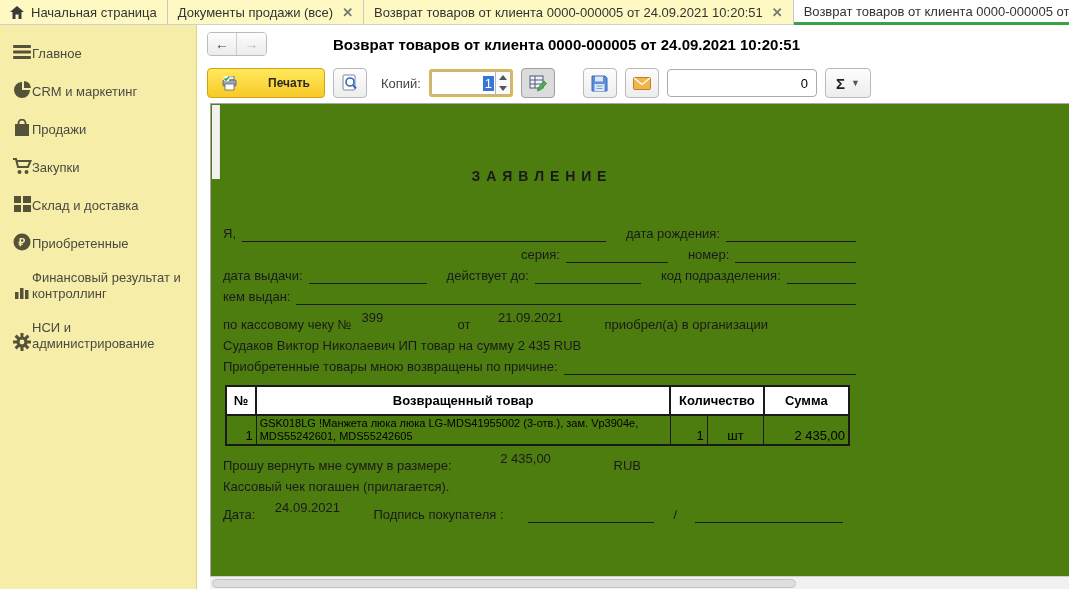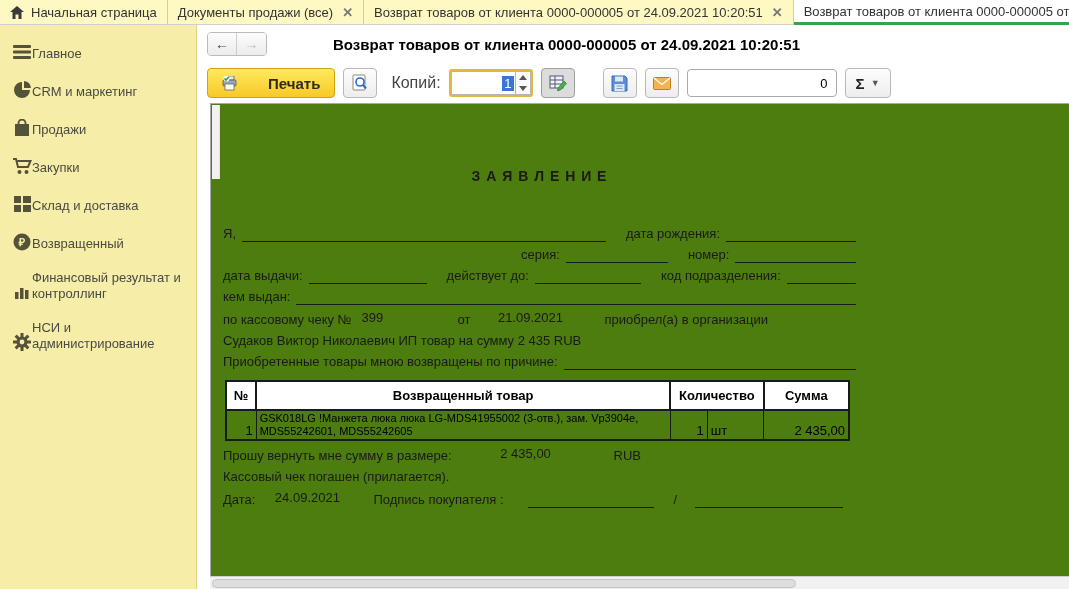--- a/index.html
+++ b/index.html
@@ -34,24 +34,24 @@
   .navbtn.back { color:#444; border-right:1px solid #ccc; }
   .navbtn.fwd { color:#b9b9b9; }
   .page-title { font-size:15px; font-weight:bold; color:#000; margin-left:66px; white-space:nowrap; }
 
   .toolbar { position:absolute; top:38px; left:0; right:0; height:40px;
              display:flex; align-items:center; gap:8px; padding-left:10px; }
   .tbtn { height:30px; display:flex; align-items:center; justify-content:center; gap:6px;
           border:1px solid #b9b9b9; border-radius:4px; background:linear-gradient(#fdfdfd,#ededed);
           cursor:pointer; }
   .btn-print { padding:0 14px; background:linear-gradient(#ffe95e,#f7c927); border:1px solid #cfa50a;
-               font-size:15px; font-weight:bold; color:#2e2a1d;gap:29px; }
+               font-size:12px; font-weight:bold; color:#2e2a1d;gap:29px; }
   .btn-sq { width:34px; }
   .btn-pressed { background:#dcdcdc; border:1px solid #9f9f9f; }
-  .tb-label { font-size:16px; color:#444; margin-left:6px; }
+  .tb-label { font-size:13px; color:#444; margin-left:6px; }
   .spinwrap { display:flex; align-items:center; border:2px solid #e0b93f; border-radius:3px; background:#fff; }
   .spinbox { width:64px; height:24px; display:flex; align-items:center; justify-content:flex-end;
              border:1px solid #b5b5b5; border-right:none; background:#fff; font-size:13px; padding-right:1px; }
   .spinbox .sel { background:#3875d6; color:#fff; padding:0 2px; }
   .spinner { width:16px; height:24px; border:1px solid #b5b5b5; display:flex; flex-direction:column; background:#fafafa; }
   .spin-up, .spin-dn { flex:1; display:flex; align-items:center; justify-content:center; cursor:pointer; }
   .spin-up::after { content:""; border-left:4px solid transparent; border-right:4px solid transparent; border-bottom:5px solid #555; }
   .spin-dn::after { content:""; border-left:4px solid transparent; border-right:4px solid transparent; border-top:5px solid #555; }
   .gap12 { width:12px; }
   .counter { width:150px; height:28px; border:1px solid #aaa; border-radius:4px; text-align:right;
@@ -60,33 +60,33 @@
   .btn-sigma .dd { font-size:9px; color:#555; }
 
   
   .docarea { position:absolute; top:78px; left:13px; right:0; bottom:13px; background:#4d7c0f;
              border-top:1px solid #a9a9a9; border-left:1px solid #a9a9a9; overflow:hidden; }
   .docstrip { position:absolute; top:1px; left:1px; width:8px; height:74px; background:#f2f2f2; border-right:1px solid #e4e4e4; }
   .form { position:absolute; top:0; left:12px; width:633px; font-size:13px; color:#1a1a1a; }
   .doc-heading { margin-top:64px; text-align:center; font-weight:bold; font-size:14px; letter-spacing:1px; }
   .dl { display:flex; align-items:flex-end; column-gap:6px; margin-top:5px; line-height:16px; white-space:nowrap; }
   .ul { border-bottom:1px solid #1a1a1a; height:15px; }
-  .ulv { border-bottom:2px solid #4d7c0f; text-align:center; padding:0 4px; }
+  .ulv { border-bottom:7px solid #4d7c0f; text-align:center; padding:0 4px; }
   .grow { flex:1; }
   .first-line { margin-top:42px; }
   .indent300 { margin-left:298px; }
   .ml18 { margin-left:14px; }
 
   table.rtable { border-collapse:collapse; width:625px; margin:10px 0 0 2px; font-size:13px; color:#000; }
   .rtable th { border:2px solid #1a1a1a; font-weight:bold; padding:6px 3px; background:#fff; }
   .rtable td { border:1px solid #1a1a1a; border-bottom:2px solid #1a1a1a; vertical-align:bottom; padding:1px 3px; }
   .rtable td.c-num { border-left:2px solid #1a1a1a; text-align:right; width:30px; }
   .rtable td.c-item { font-size:11px; line-height:13px; white-space:normal; }
   .rtable td.c-qty { text-align:right; width:37px; }
-  .rtable td.c-unit { text-align:left; width:56px; }
+  .rtable td.c-unit { text-align:center; width:56px; }
   .rtable td.c-sum { text-align:right; width:85px; border-right:2px solid #1a1a1a; }
   .rtable th.h-item { width:412px; }
 
   .mt16 { }
 
   
   .hscroll { position:absolute; left:13px; right:0; bottom:0; height:13px; background:#f1f1f1; border-top:1px solid #cfcfcf; }
   .hthumb { position:absolute; top:2px; left:2px; width:68%; height:9px; background:#dedede; border:1px solid #c4c4c4; border-radius:5px; }
 </style>
 </head>
@@ -168,21 +168,21 @@
       </span>
       <span>Склад и доставка</span>
     </div>
     <div class="sb-item">
       <span class="sb-icon">
         <svg width="18" height="18" viewBox="0 0 18 18">
             <circle cx="9" cy="9" r="8.5" fill="#55523a"></circle>
             <text x="9" y="13" text-anchor="middle" font-size="11" font-weight="bold" fill="#f6eda8">₽</text>
           </svg>
       </span>
-      <span>Возвращенный</span>
+      <span>Приобретенные</span>
     </div>
     <div class="sb-item">
       <span class="sb-icon">
         <svg width="16" height="16" viewBox="0 0 16 16">
             <g fill="#55523a">
               <rect x="1" y="8" width="3.5" height="7"></rect>
               <rect x="6" y="4" width="3.5" height="11"></rect>
               <rect x="11" y="6" width="3.5" height="9"></rect>
             </g>
           </svg>

